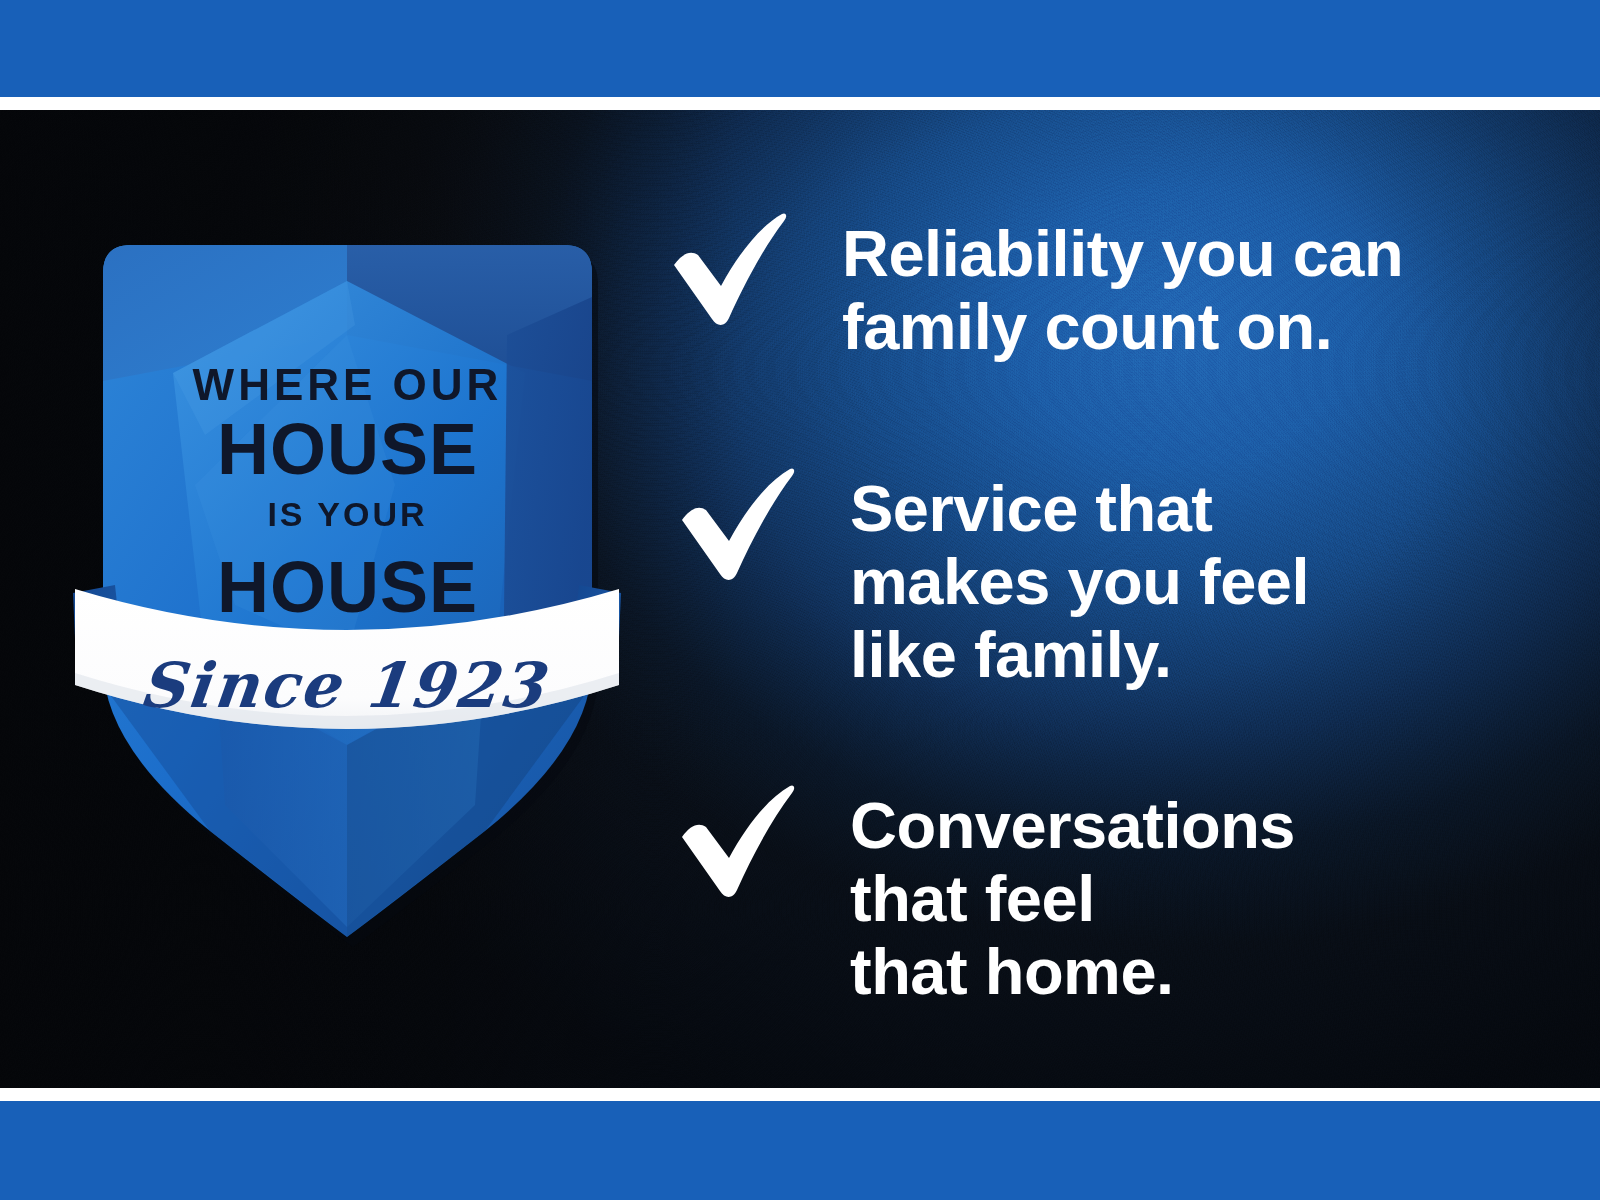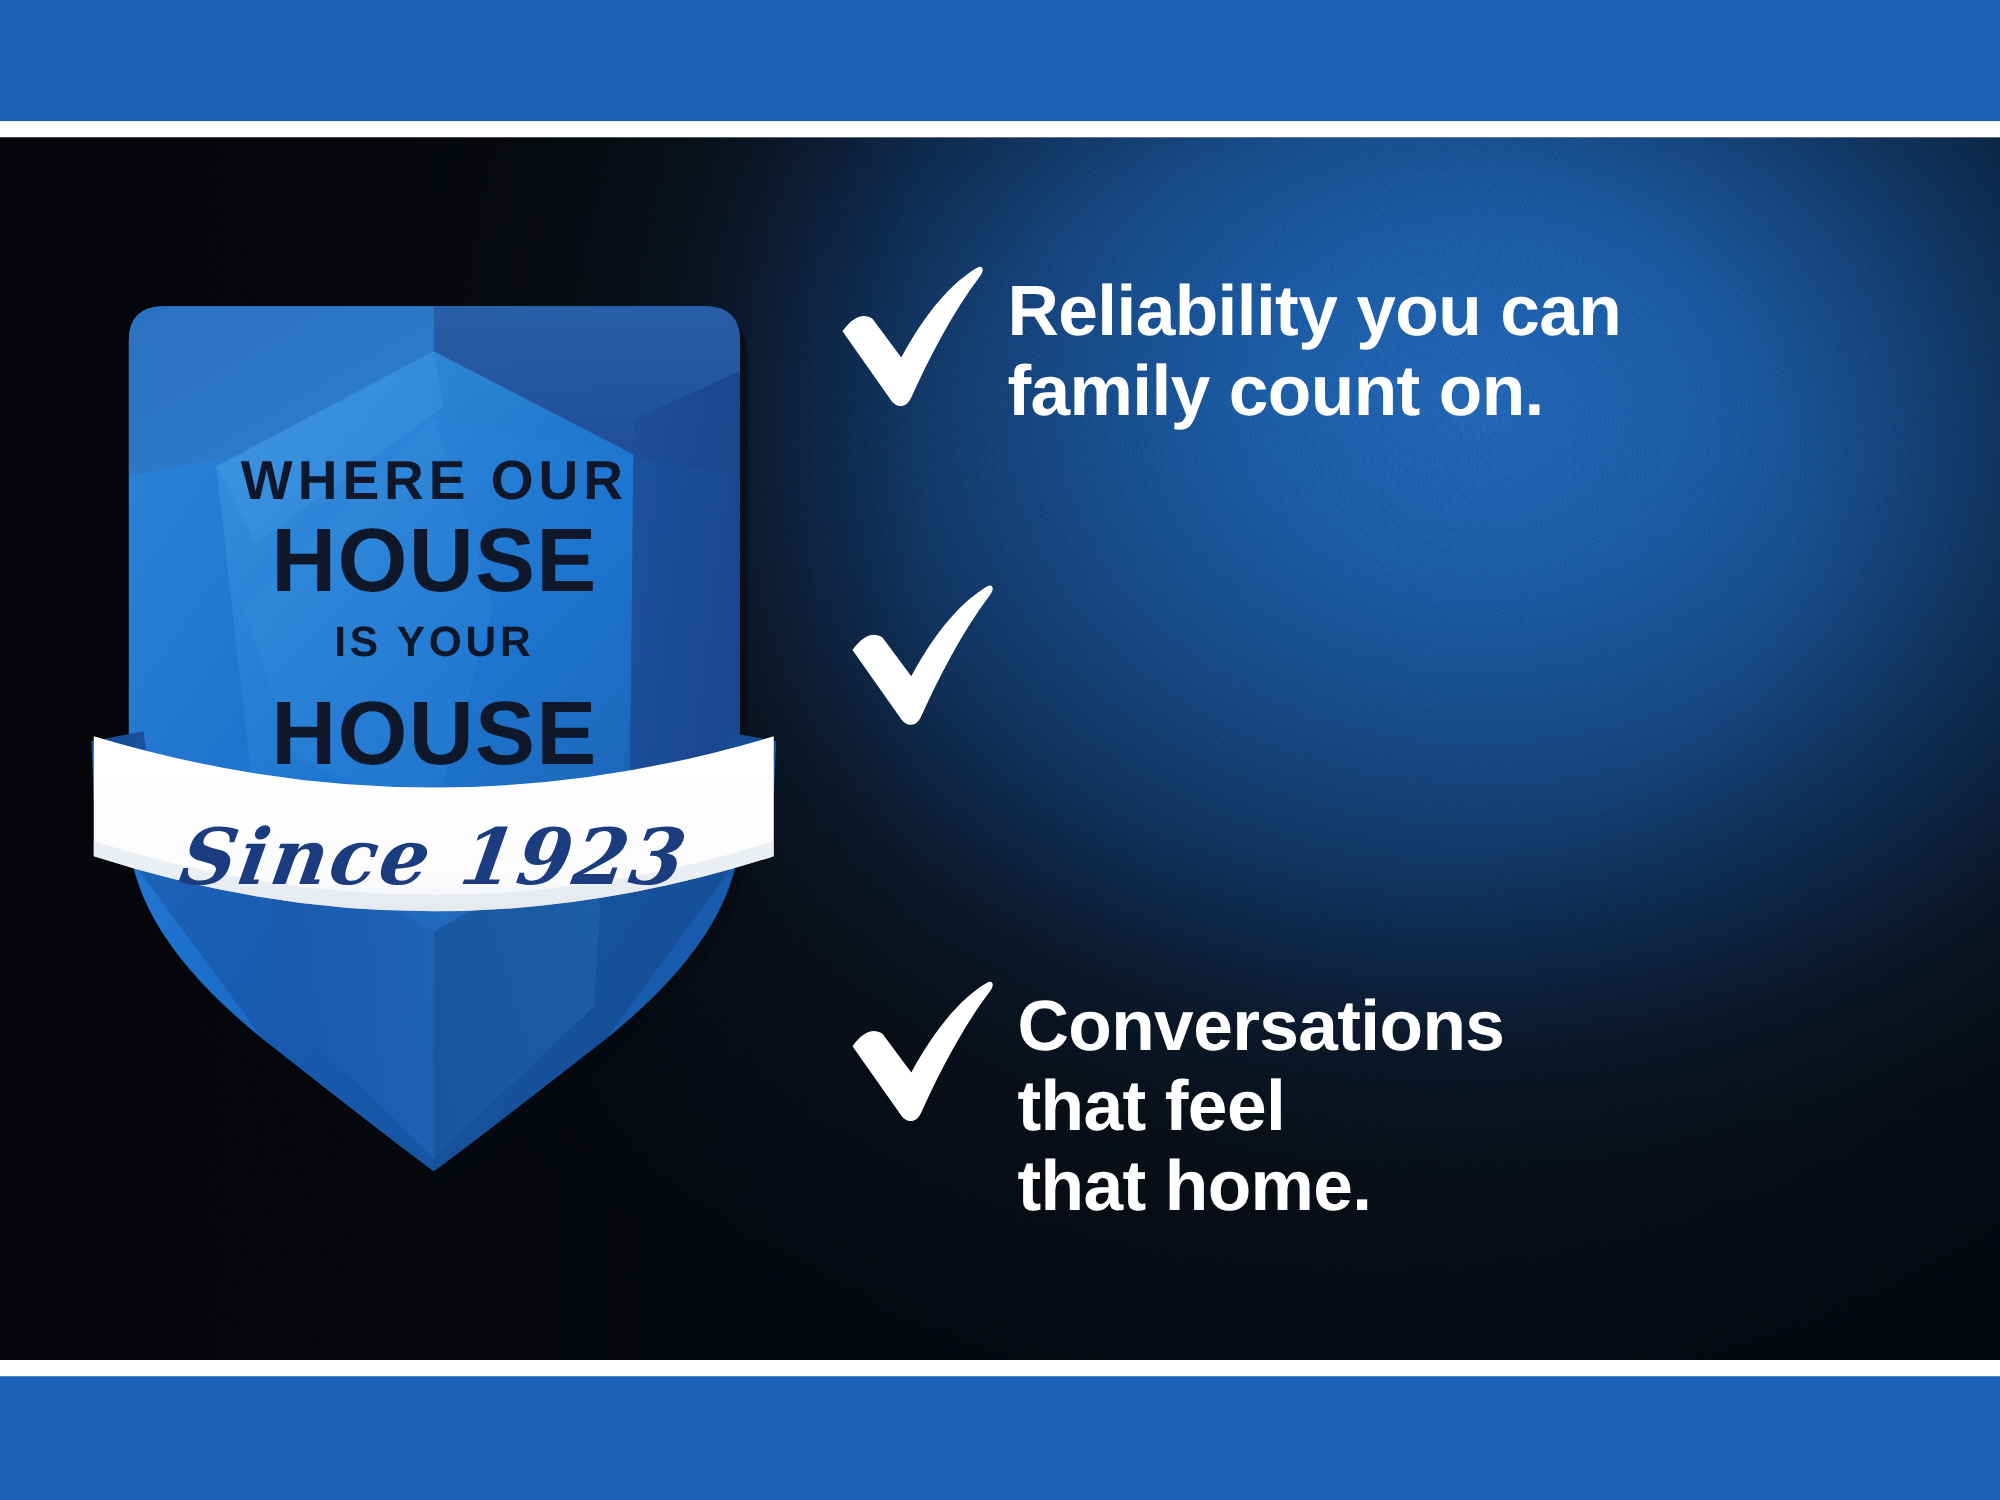--- a/index.html
+++ b/index.html
@@ -112,23 +112,24 @@
     position:absolute;display:flex;align-items:flex-start;
   }
   .bullet .check{
     flex:0 0 auto;width:124px;height:118px;margin-right:14px;
   }
   .bullet .check svg{display:block;width:100%;height:100%;}
   .bullet .copy{
     color:#ffffff;
     font-family:"Liberation Sans", sans-serif;
     font-weight:bold;
-    font-size:57px;
+    font-size:65px;
     line-height:1.12;
     letter-spacing:-0.5px;
+    margin-left:36px;
   }
   .bullet .copy span{display:block;white-space:nowrap;}
 
   .bullet-1{left:0;top:100px;}
   .bullet-2{left:8px;top:355px;}
   .bullet-3{left:8px;top:672px;}
   .bullet-1 .copy{margin-top:8px;}
   .bullet-2 .copy{margin-top:8px;}
   .bullet-3 .copy{margin-top:8px;}
 </style>
@@ -257,20 +258,25 @@
     </div>
 
     <div class="bullet bullet-2">
       <div class="check">
         <svg viewBox="0 0 124 118" xmlns="http://www.w3.org/2000/svg" aria-hidden="true">
           <path d="M6,55 C14,44 22,40 30,45 L53,76 C72,41 93,16 114,4
                    C118,2 120,6 116,11 C94,40 75,77 61,108
                    C57,117 49,117 44,109 Z" fill="#FFFFFF"></path>
         </svg>
       </div>
+      <div class="copy">
+        <span>Service that</span>
+        <span>makes you feel</span>
+        <span>like family.</span>
+      </div>
     </div>
 
     <div class="bullet bullet-3">
       <div class="check">
         <svg viewBox="0 0 124 118" xmlns="http://www.w3.org/2000/svg" aria-hidden="true">
           <path d="M6,55 C14,44 22,40 30,45 L53,76 C72,41 93,16 114,4
                    C118,2 120,6 116,11 C94,40 75,77 61,108
                    C57,117 49,117 44,109 Z" fill="#FFFFFF"></path>
         </svg>
       </div>

